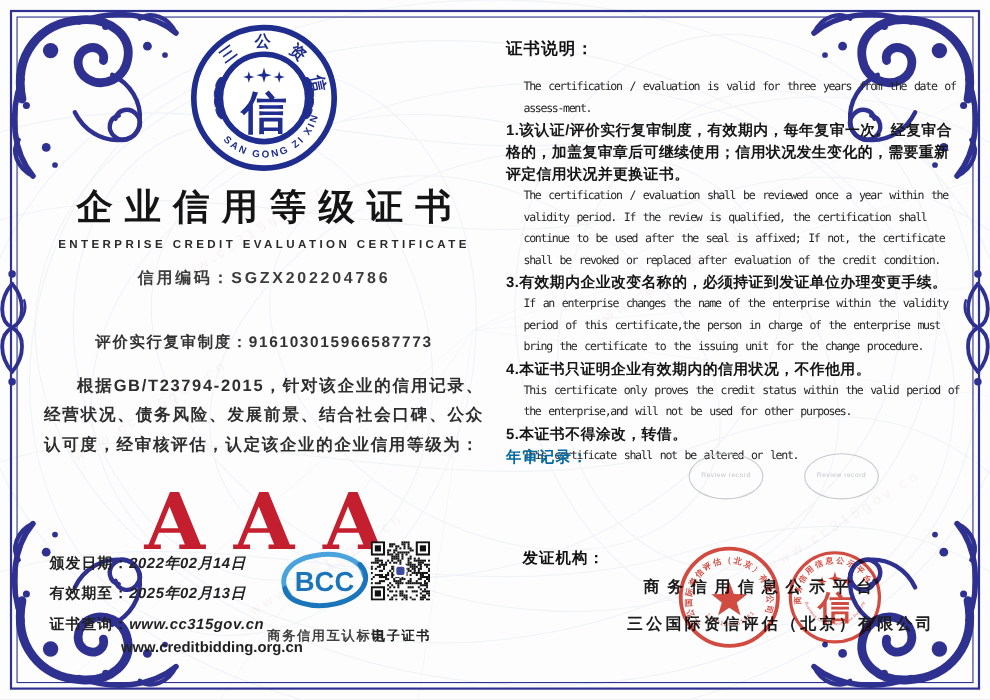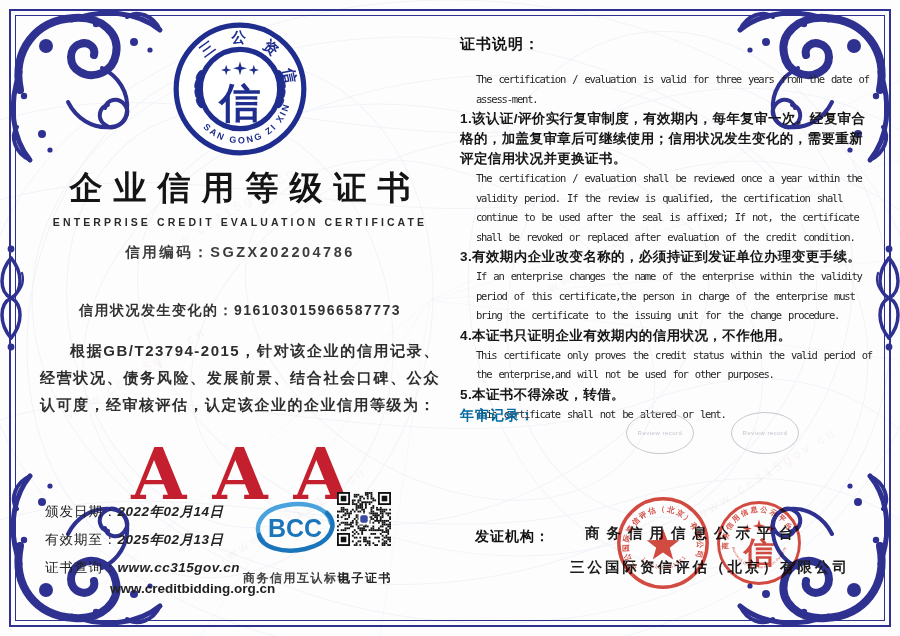--- a/index.html
+++ b/index.html
@@ -16,42 +16,42 @@
   #left-col { position:absolute; left:40px; top:20px; width:400px; text-align:center; }
   #emblem { width:138px; height:138px; margin:0 auto; display:block; }
   #cert-title { margin-top:8px; font-size:33px; font-weight:bold; color:#141414; letter-spacing:11px; text-indent:11px; white-space:nowrap; }
   #cert-subtitle { margin-top:5px; font-size:10.5px; font-weight:bold; color:#2a2a2a; letter-spacing:3.1px; white-space:nowrap; }
   #credit-code { margin-top:15px; font-size:14.5px; font-weight:bold; color:#3c3c3c; letter-spacing:2.5px; }
   #social-code { margin-top:40px; font-size:14px; font-weight:bold; color:#333; letter-spacing:1.5px; }
   #body-paragraph { margin-top:17px; font-size:15px; font-weight:bold; color:#2e2e2e; line-height:27px; text-align:justify; text-indent:2em; letter-spacing:1.5px; }
   #grade { margin-top:14px; font-family:"DejaVu Serif", serif; font-size:71px; font-weight:bold; color:#c41f2e; letter-spacing:26px; text-indent:26px; }
 
   .footer-row { position:absolute; left:45px; white-space:nowrap; font-size:13.5px; color:#222; }
-  .footer-label { font-weight:normal; letter-spacing:1px; }
+  .footer-label { font-weight:bold; letter-spacing:1px; }
   .footer-value { font-weight:bold; letter-spacing:.5px;font-style:italic; }
   #row-issue { top:503px; } #row-valid { top:531px; } #row-query { top:559px; }
   #row-query2 { top:581px; left:110px; font-weight:bold; }
 
   #bcc-block { position:absolute; left:247px; top:497px; width:100px; }
   #bcc-label { position:absolute; left:243px; top:570px; width:120px; font-size:12px; font-weight:bold; color:#404040; letter-spacing:1.5px; }
   #qr-block { position:absolute; left:337px; top:492px; width:54px; height:54px; }
   #qr-label { position:absolute; left:330px; top:570px; width:70px; font-size:12px; font-weight:bold; color:#222; letter-spacing:1.5px; text-align:center; }
 
   
   #right-col { position:absolute; left:460px; top:35px; width:412px; }
   #desc-heading { font-size:15px; font-weight:bold; color:#111; letter-spacing:1px; margin-bottom:16px; }
   .item-cn { font-size:13.5px; font-weight:bold; color:#161616; line-height:20px; letter-spacing:.4px; }
   .item-en { font-family:"DejaVu Sans Mono", monospace; font-size:10.5px; color:#242424; line-height:19.5px; letter-spacing:-1.2px; word-spacing:2px;margin-left:16px; }
 
   #review-row { position:absolute; left:460px; top:407px; font-size:14px; font-weight:bold; color:#0369a1; letter-spacing:1px; }
   .review-oval { position:absolute; width:68px; height:42px; border:1px solid #c6c9cf; border-radius:50%;
                  display:flex; align-items:center; justify-content:center; font-size:6px; color:#c0c4cc; letter-spacing:.5px; }
   #oval-1 { left:626px; top:412px; } #oval-2 { left:731px; top:412px; }
 
-  #issuer-label { position:absolute; left:475px; top:528px; font-size:14px; font-weight:bold; color:#111; letter-spacing:1px; }
+  #issuer-label { position:absolute; left:475px; top:499px; font-size:14px; font-weight:bold; color:#111; letter-spacing:1px; }
   #issuer-line1 { position:absolute; left:585px; top:524px; width:290px; font-size:14.5px; font-weight:bold; color:#1c1c1c; letter-spacing:7px; white-space:nowrap; }
   #issuer-line2 { position:absolute; left:570px; top:558px; width:310px; font-size:14.5px; font-weight:bold; color:#1c1c1c; letter-spacing:3px; white-space:nowrap; }
 
   .seal { position:absolute; mix-blend-mode:multiply; opacity:.92; }
   #seal-1 { left:615px; top:495px; width:96px; height:96px; }
   #seal-2 { left:714px; top:498px; width:90px; height:90px; }
 </style>
 </head>
 <body>
 
@@ -164,21 +164,21 @@
         <polygon points="80,48 81.8,54.2 88,56 81.8,57.8 80,64 78.2,57.8 72,56 78.2,54.2"></polygon>
         <polygon points="64,52 65.4,56.6 70,58 65.4,59.4 64,64 62.6,59.4 58,58 62.6,56.6"></polygon>
         <polygon points="96,52 97.4,56.6 102,58 97.4,59.4 96,64 94.6,59.4 90,58 94.6,56.6"></polygon>
       </g>
       <text x="80" y="112" text-anchor="middle" font-size="48" font-weight="bold" fill="#1f2e8e">信</text>
     </svg>
 
     <div id="cert-title">企业信用等级证书</div>
     <div id="cert-subtitle">ENTERPRISE CREDIT EVALUATION CERTIFICATE</div>
     <div id="credit-code"><span>信用编码：</span><span>SGZX202204786</span></div>
-    <div id="social-code"><span>信用状况发生变化的：</span><span>916103015966587773</span></div>
+    <div id="social-code"><span>评价实行复审制度：</span><span>916103015966587773</span></div>
     <div id="body-paragraph">根据GB/T23794-2015，针对该企业的信用记录、经营状况、债务风险、发展前景、结合社会口碑、公众认可度，经审核评估，认定该企业的企业信用等级为：</div>
     <div id="grade">AAA</div>
   </div>
 
   <div class="footer-row" id="row-issue">
     <span class="footer-label">颁发日期：</span><span class="footer-value">2022年02月14日</span>
   </div>
   <div class="footer-row" id="row-valid">
     <span class="footer-label">有效期至：</span><span class="footer-value">2025年02月13日</span>
   </div>

